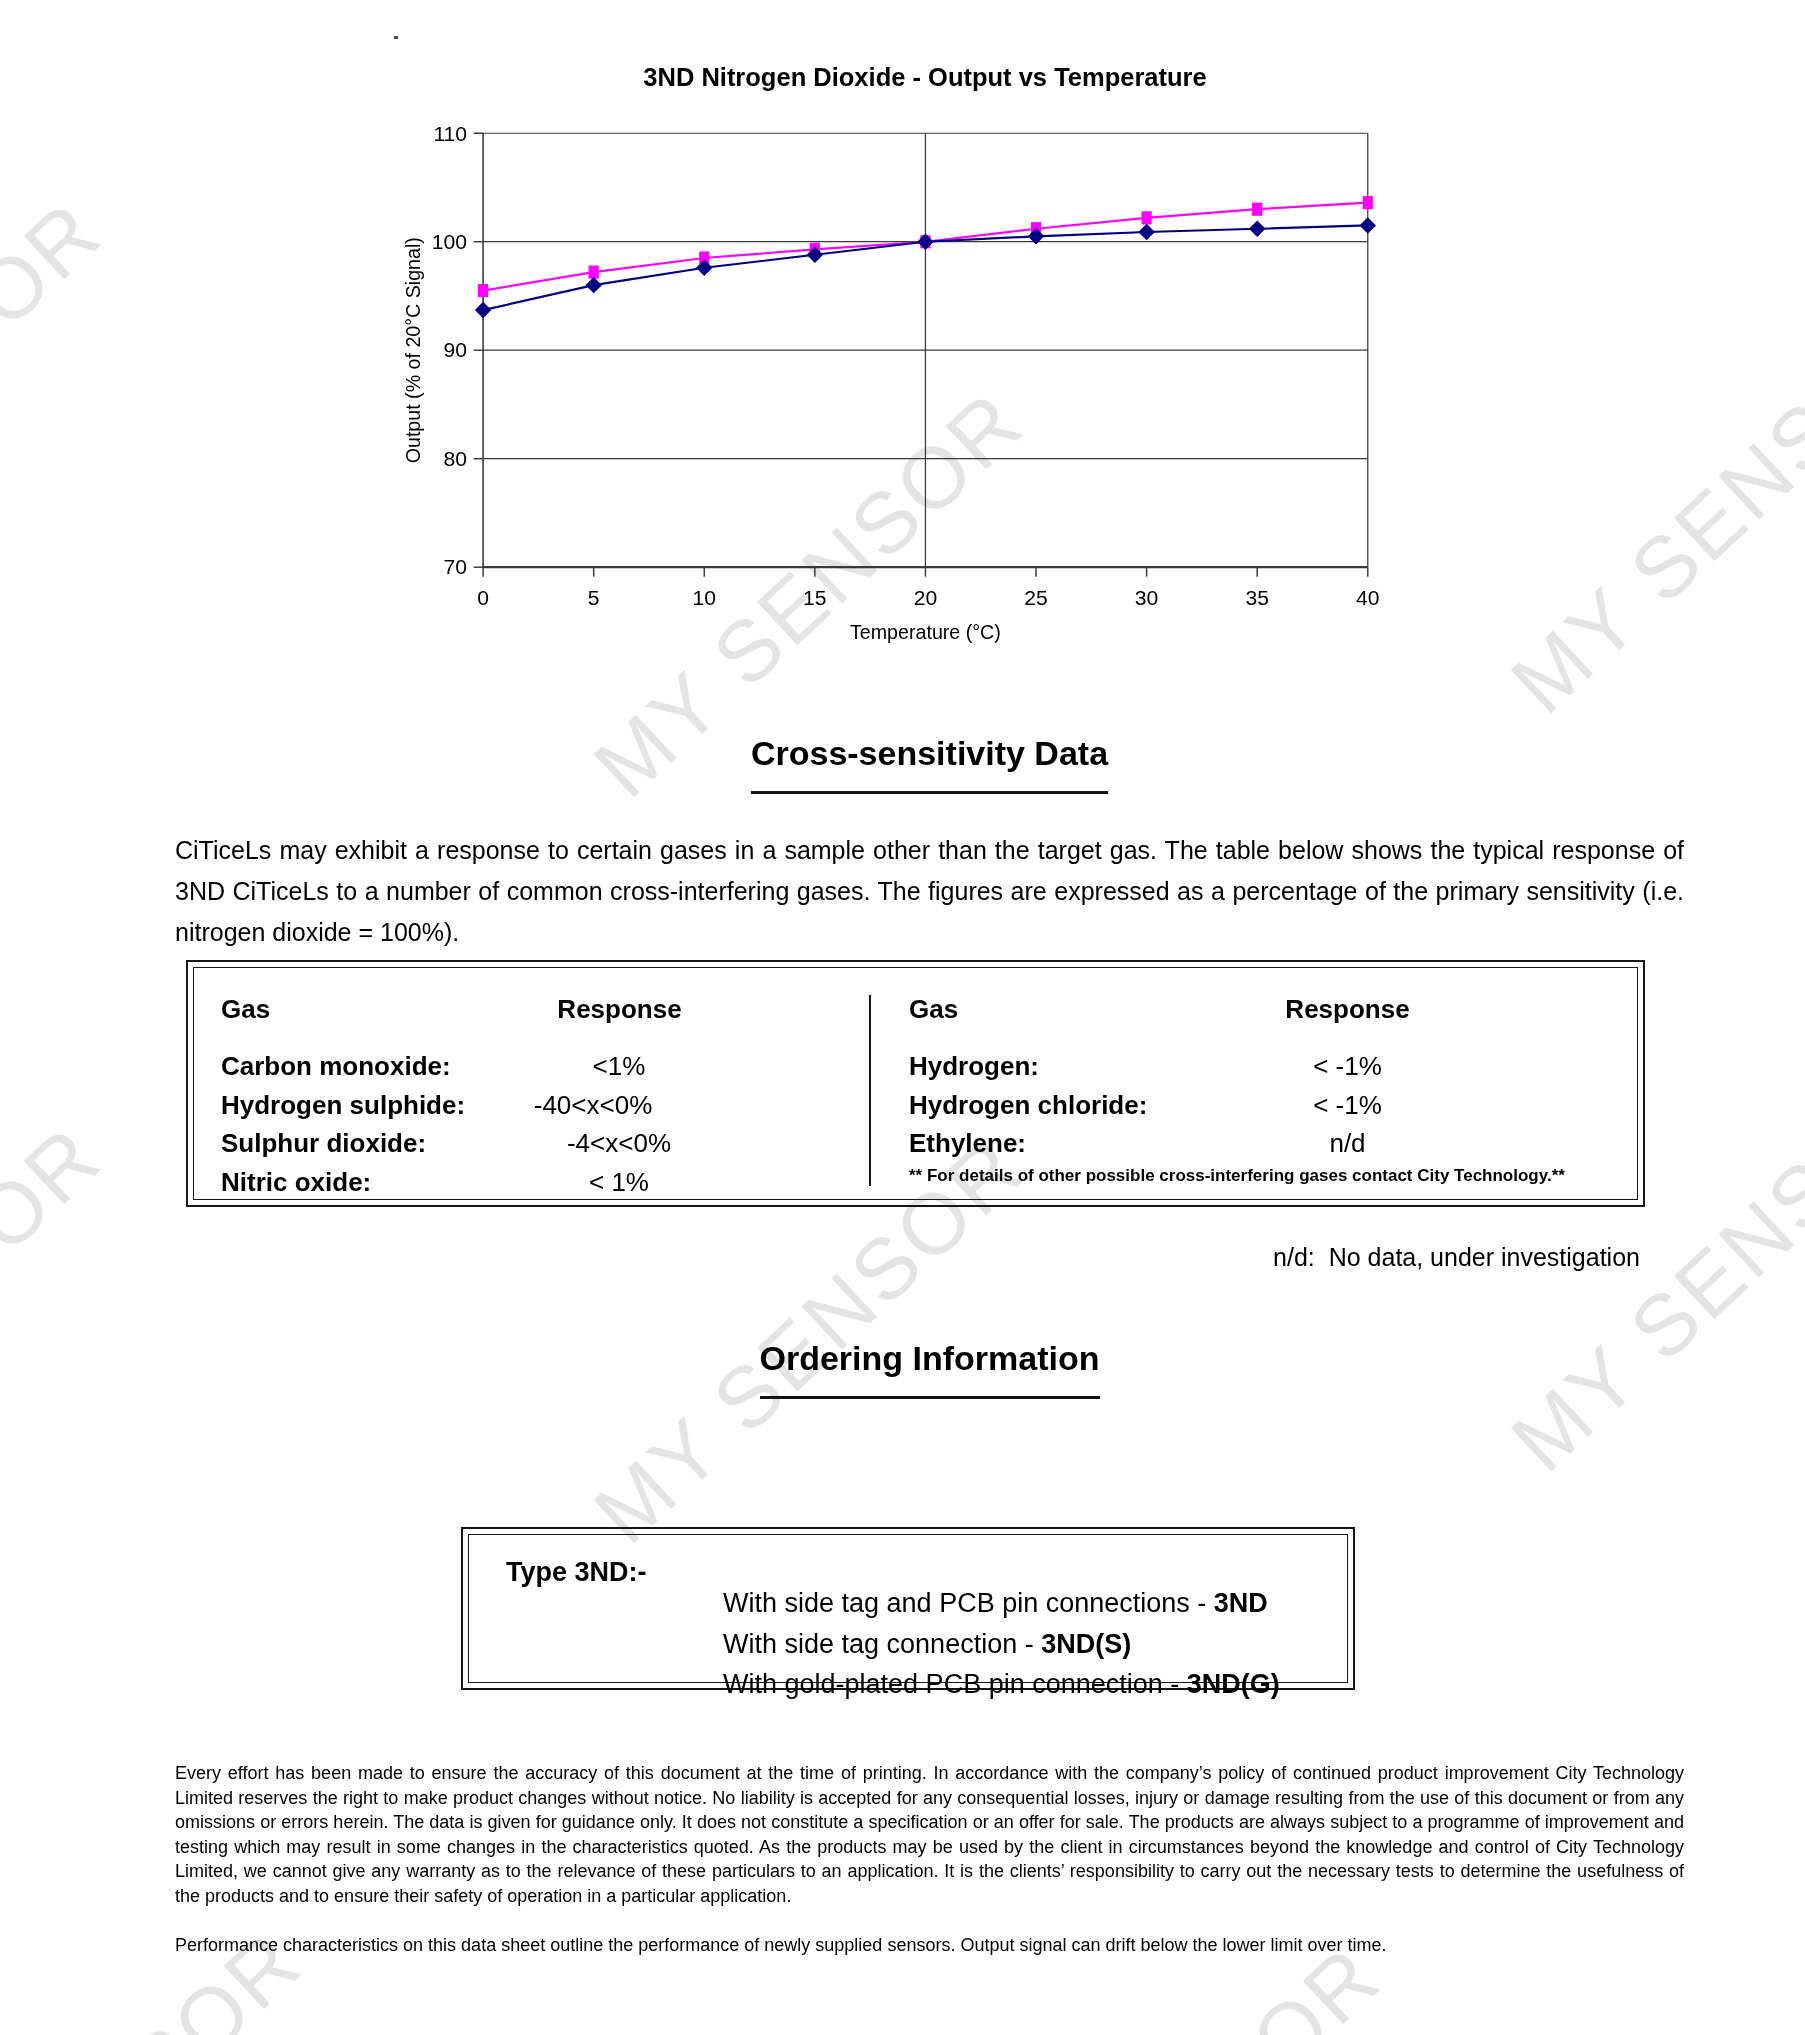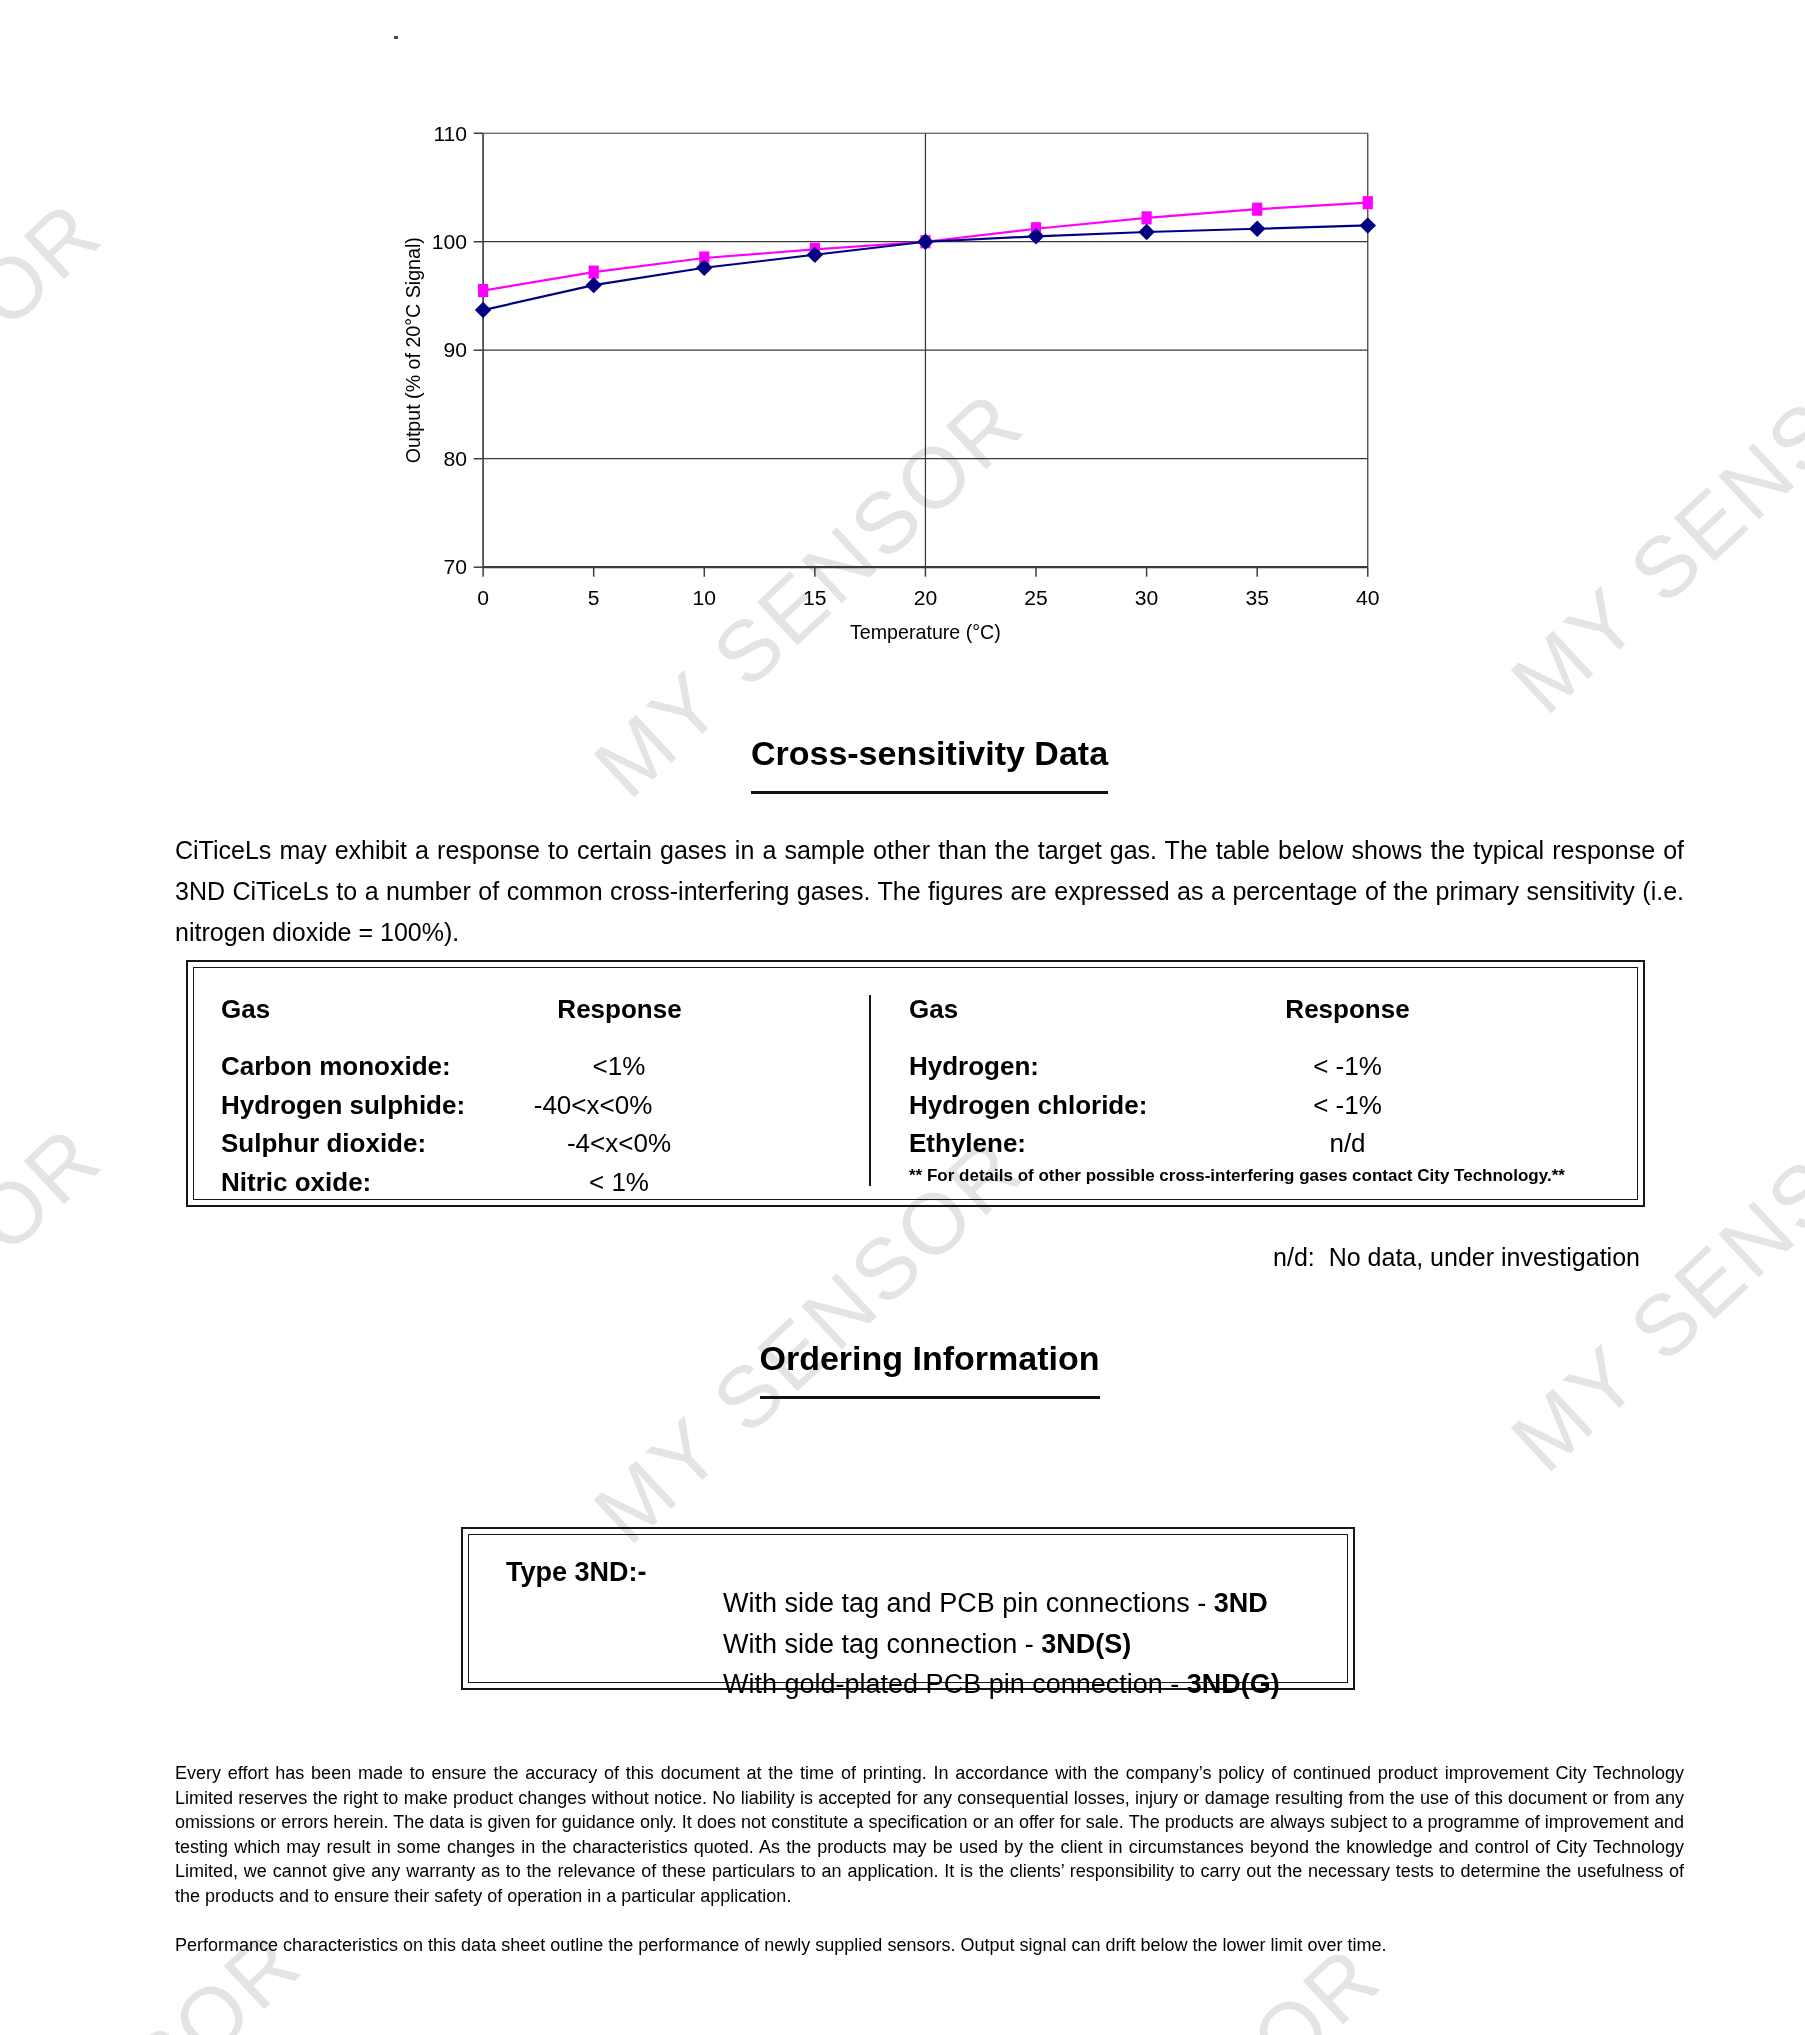--- a/index.html
+++ b/index.html
@@ -37,20 +37,21 @@
   <div class="wm" style="left:809px;top:594px">MY SENSOR</div>
   <div class="wm" style="left:1726px;top:510px">MY SENSOR</div>
   <div class="wm" style="left:-113px;top:1329px">MY SENSOR</div>
   <div class="wm" style="left:809px;top:1340px">MY SENSOR</div>
   <div class="wm" style="left:1726px;top:1268px">MY SENSOR</div>
   <div class="wm" style="left:87px;top:2134px">MY SENSOR</div>
   <div class="wm" style="left:1166px;top:2149px">MY SENSOR</div>
 
   <div class="dot"></div>
 
+  <div class="chart-title content">3ND Nitrogen Dioxide - Output vs Temperature</div>
   <svg id="chart-svg" width="1805" height="699" viewBox="0 0 2478 960">
       <line x1="663" x2="1878" y1="779" y2="779" stroke="#3a3a3a" stroke-width="3"></line>
       <line x1="650" x2="663" y1="779" y2="779" stroke="#3a3a3a" stroke-width="2"></line>
       <text x="641" y="789" text-anchor="end" font-size="29" font-family="Liberation Sans, sans-serif">70</text>
       <line x1="663" x2="1878" y1="630" y2="630" stroke="#3a3a3a" stroke-width="1.7"></line>
       <line x1="650" x2="663" y1="630" y2="630" stroke="#3a3a3a" stroke-width="2"></line>
       <text x="641" y="640" text-anchor="end" font-size="29" font-family="Liberation Sans, sans-serif">80</text>
       <line x1="663" x2="1878" y1="481" y2="481" stroke="#3a3a3a" stroke-width="1.7"></line>
       <line x1="650" x2="663" y1="481" y2="481" stroke="#3a3a3a" stroke-width="2"></line>
       <text x="641" y="491" text-anchor="end" font-size="29" font-family="Liberation Sans, sans-serif">90</text>

